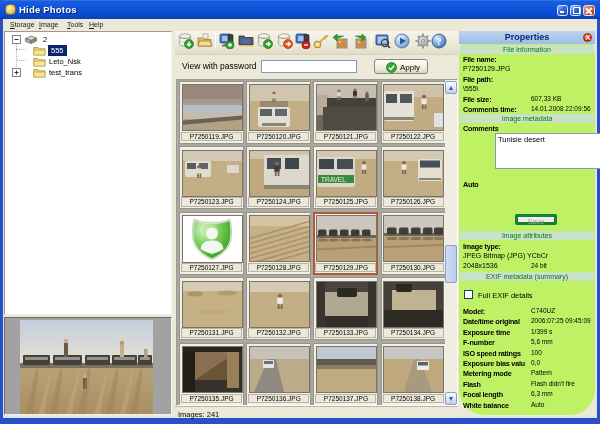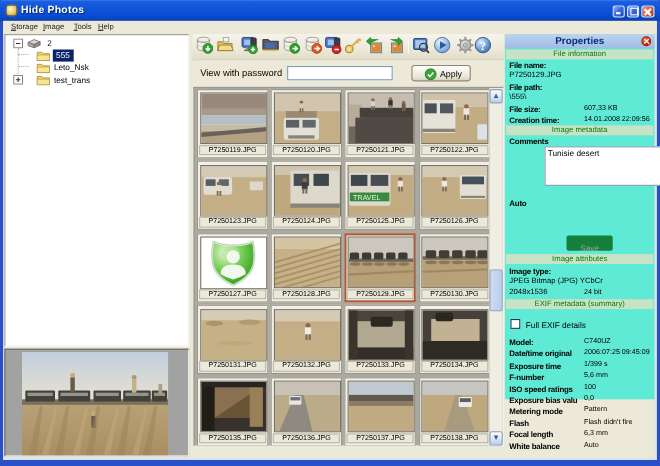--- a/index.html
+++ b/index.html
@@ -69,37 +69,37 @@
 #vscroll { position:absolute; right:0.5px; top:0px; width:12px; height:325px; background:#f0eee2; }
 .sbtn { position:absolute; left:0.5px; width:12px; height:13px; background:linear-gradient(180deg,#fdfdfb,#d8e4f4 60%,#b8cce8 100%);
   border:1px solid #8ca0c0; border-radius:2px; color:#3a5a9a; font-size:7px; text-align:center; line-height:12px; }
 #sthumb { position:absolute; left:0.5px; top:165px; width:12px; height:38px; background:linear-gradient(90deg,#cfdcf4,#b8ccec); border:1px solid #8ca0c0; border-radius:2px; }
 
 #statusbar { position:absolute; left:0px; top:375px; width:283px; height:12px; background:#ece9d8;
   border-top:1px solid #b8b4a8; font-size:7.5px; color:#000; }
 #statusbar span { position:absolute; left:3px; top:2.5px; }
 
 
-#props { position:absolute; left:459px; top:31px; width:136px; height:332px; background:#5eead4; font-size:7.5px; }
+#props { position:absolute; left:459px; top:31px; width:136px; height:384px; background:#bef264; font-size:7.5px;border-radius:25px; }
 #phead { position:absolute; left:0; top:0; width:136px; height:13px; background:linear-gradient(180deg,#bcd4ee,#9dbde4); 
   color:#0a2a7a; font-weight:bold; font-size:9px; text-align:center; line-height:13px; }
 #pclose { position:absolute; right:3px; top:2px; width:9px; height:9px; border-radius:50%; background:radial-gradient(circle at 35% 30%, #f08868, #cc2200 70%); border:1px solid #a81a00;}
 #pclose::before, #pclose::after { content:''; position:absolute; left:1.2px; top:3.2px; width:5.6px; height:1.4px; background:#fff; }
 #pclose::before { transform:rotate(45deg); } #pclose::after { transform:rotate(-45deg); }
 .gsec { position:absolute; left:1px; width:134px; height:9px; background:#c8e2c6; color:#0a7a0a;
   font-size:7px; text-align:center; line-height:9px; }
 .plab { position:absolute; left:4px; font-weight:bold; color:#000; white-space:nowrap; font-size:7.2px; letter-spacing:-0.2px; }
 .pval { position:absolute; left:72px; color:#000; white-space:nowrap; font-size:6.5px; }
 .pval2 { position:absolute; left:72px; color:#000; white-space:nowrap; font-size:6.5px; }
 .ptext { position:absolute; left:4px; color:#000; white-space:nowrap; font-size:7px; }
 .tarea { position:absolute; left:3px; width:128px; background:#fff; border:1px solid #7f9db9;margin-left:33px; }
 .tarea .txt { position:absolute; left:2px; top:1px; font-size:7.5px; }
 .sar { position:absolute; right:0; width:8px; background:#ece9d8; border-left:1px solid #c8c4b8; color:#8a9ab8; font-size:5px; text-align:center; }
 .sar .u { position:absolute; top:0px; left:1px; } .sar .d { position:absolute; bottom:0px; left:1px; }
-#savebtn { position:absolute; left:56px; top:183px; width:42px; height:11px; background:#f0eee2; border:7px solid #15803d; border-radius:2px;
+#savebtn { position:absolute; left:56px; top:183px; width:42px; height:11px; background:#f0eee2; border:3px solid #15803d; border-radius:2px;
   color:#a8a49a; font-size:7.5px; text-align:center; line-height:10px; }
 #chkbox { position:absolute; left:5px; top:259px; width:9px; height:9px; background:#fff; border:1px solid #1a3a6a; }
 #chklab { position:absolute; left:19px; top:259.5px; color:#000;text-align:right; }
 </style></head><body>
 
 <div id="titlebar">
   <div id="appicon"></div>
   <div id="title">Hide Photos</div>
   <div class="tbtn" id="btn-min"></div>
     <div class="tbtn" id="btn-max"></div>
@@ -607,32 +607,35 @@
             </svg></div>
           <div class="lab">P7250138.JPG</div>
         </div>
       </div>
     <div id="vscroll">
       <div class="sbtn" style="top:0.5px;">▲</div>
       <div id="sthumb"></div>
       <div class="sbtn" style="bottom:0.5px;">▼</div>
     </div>
   </div>
+  <div id="statusbar">
+      <span>Images: 241</span>
+    </div>
 </div>
 
 <div id="props">
   <div id="phead">Properties<div id="pclose"></div></div>
   <div class="gsec" style="top:13.5px;">File information</div>
   <div class="plab" style="top:24px;">File name:</div>
   <div class="ptext" style="top:34px;">P7250129.JPG</div>
   <div class="plab" style="top:44px;">File path:</div>
   <div class="ptext" style="top:54px;">\555\</div>
   <div class="plab" style="top:64px;">File size:</div>
     <div class="pval" style="top:64px;">607,33 KB</div>
-  <div class="plab" style="top:74px;">Creation time:</div>
+  <div class="plab" style="top:74px;">Comments time:</div>
     <div class="pval" style="top:74px;">14.01.2008 22:09:56</div>
   <div class="gsec" style="top:82.5px;">Image metadata</div>
   <div class="plab" style="top:92.5px;">Comments</div>
   <div class="tarea" style="top:102px; height:36px;">
     <div class="txt">Tunisie desert</div>
     <div class="sar" style="top:0; height:34px;">
         <span class="u">▲</span>
         <span class="d">▼</span>
       </div>
   </div>

